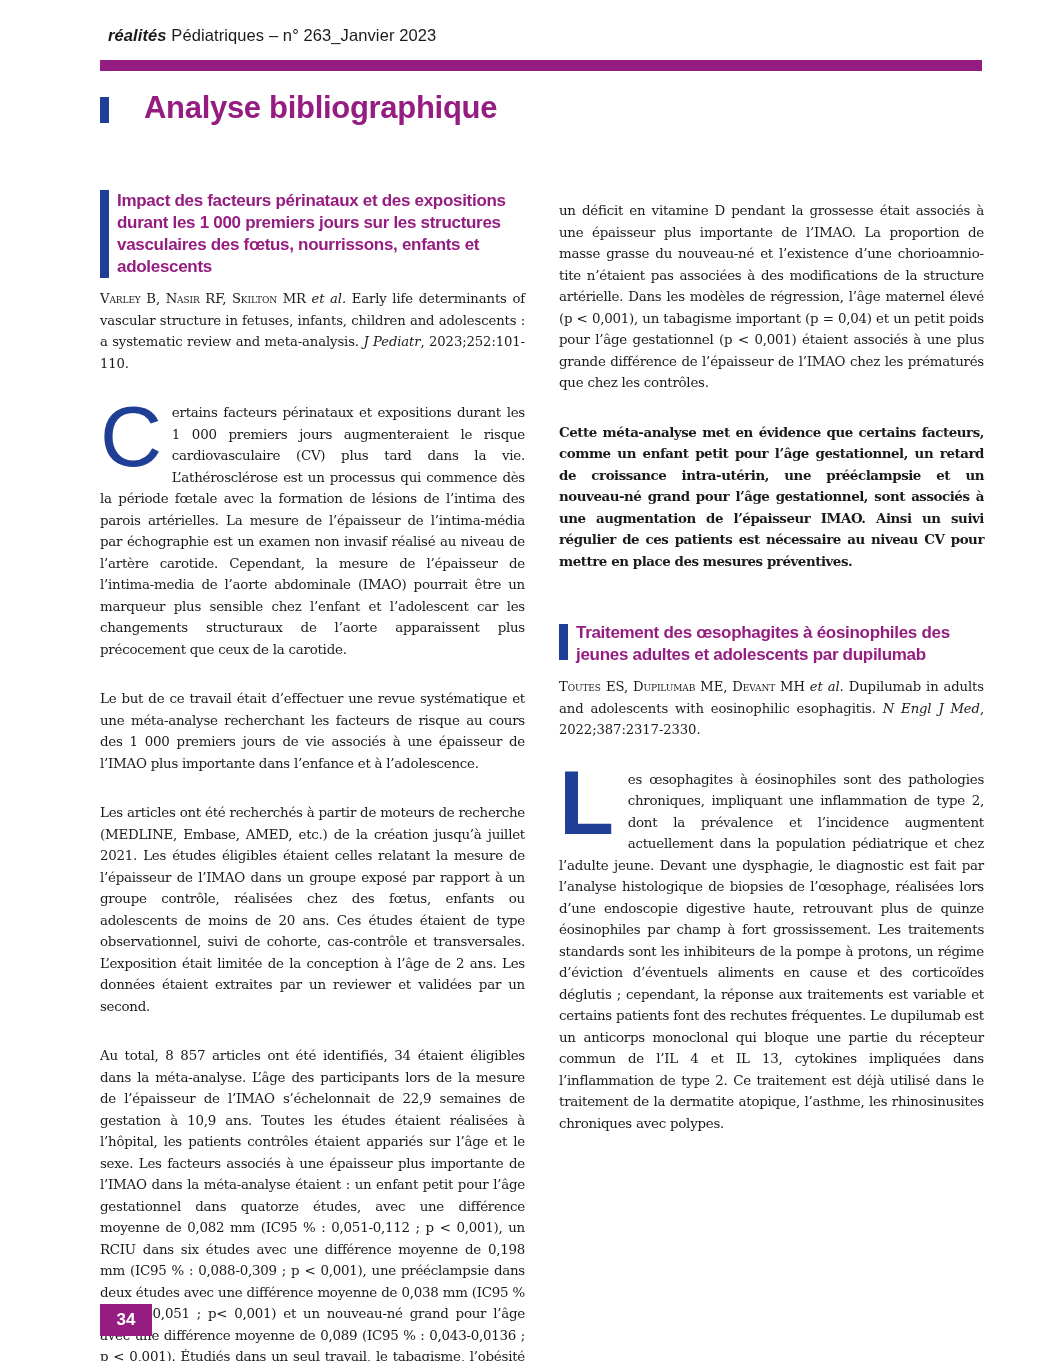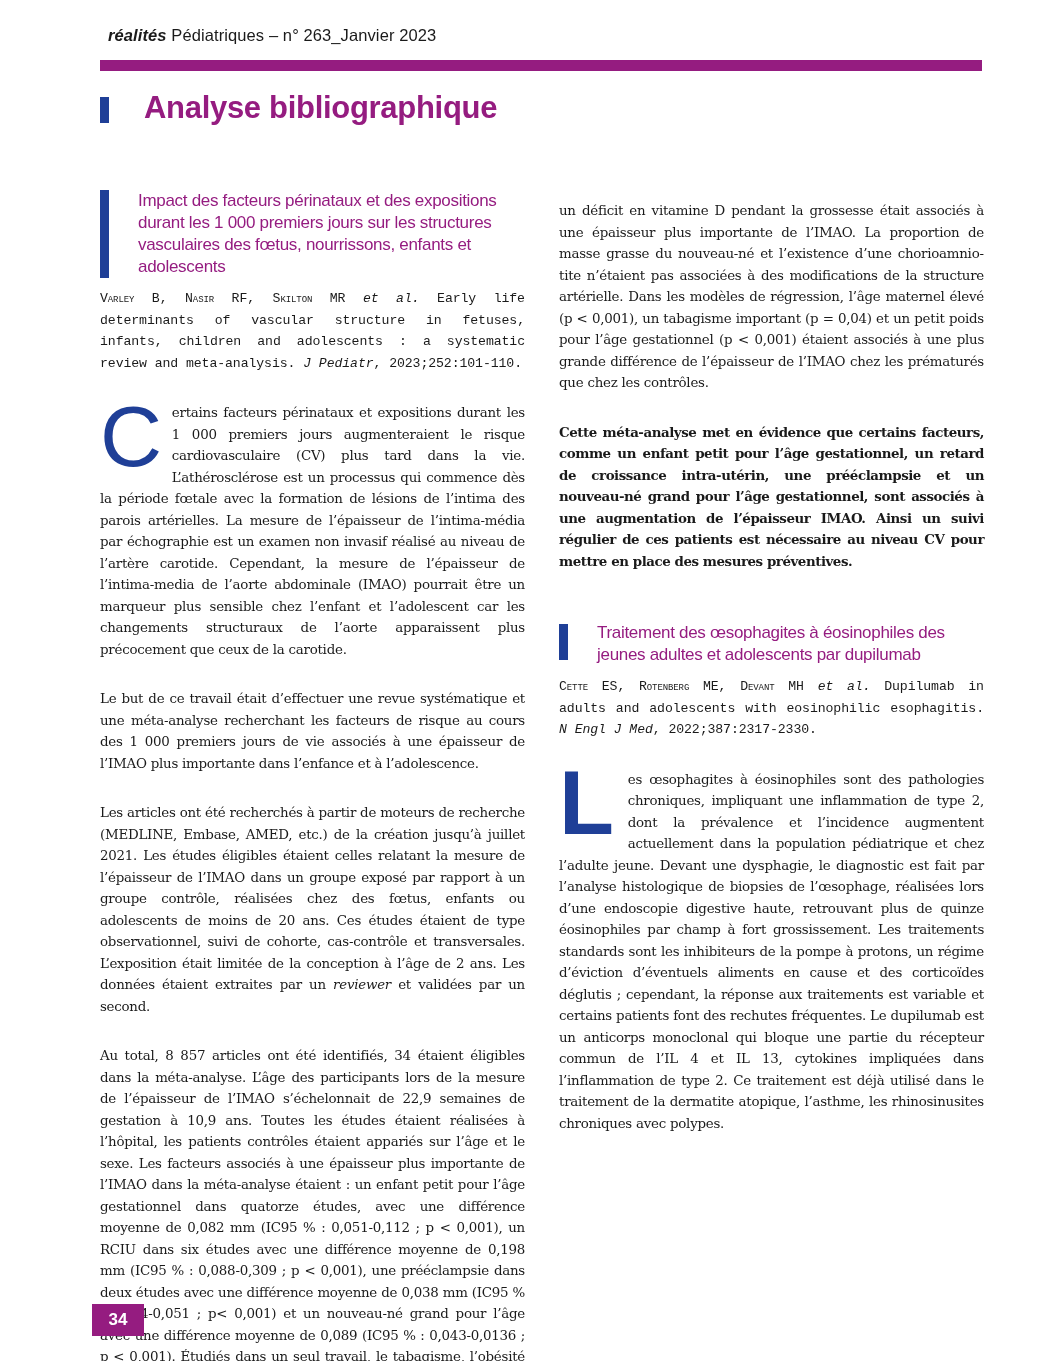--- a/index.html
+++ b/index.html
@@ -10,35 +10,35 @@
     .section-title { position: absolute; left: 100px; top: 88px; height: 40px; display: flex; align-items: center; gap: 23px; }
     .section-title .marker { width: 9px; height: 26px; background: #1f3f97; margin-right: 12px; margin-top: 4px; }
     .section-title .text { font-family: "Liberation Sans", sans-serif; font-weight: bold; font-size: 31px; color: #951c80; letter-spacing: -0.3px; }
 
     .col { position: absolute; width: 425px; }
     .col-left { left: 100px; top: 190px; }
     .col-right { left: 559px; top: 185px; }
 
     .art-title { display: flex; align-items: stretch; margin-bottom: 10px; }
     .art-title .marker { width: 9px; background: #1f3f97; margin-right: 8px; flex: 0 0 9px; }
-    .art-title .text { font-family: "Liberation Sans", sans-serif; font-weight: normal; font-size: 17px; line-height: 22px; color: #951c80; letter-spacing: -0.3px; margin-left: 21px; }
+    .art-title .text { font-family: "Liberation Sans", sans-serif; font-weight: bold; font-size: 17px; line-height: 22px; color: #951c80; letter-spacing: -0.3px; }
     .art-title .marker.short { margin-top: 2px; margin-bottom: 6px; }
 
-    .ref { font-size: 13.2px; line-height: 21.5px; text-align: justify; margin: 0 0 28px 0; letter-spacing: -0.1px; font-family: Liberation Mono, monospace; }
+    .ref { font-size: 13.2px; line-height: 21.5px; text-align: justify; margin: 0 0 28px 0; letter-spacing: -0.1px; }
     .ref .sc { font-variant: small-caps; }
     .ref .it { font-style: italic; }
 
     p.body { font-size: 13.4px; line-height: 21.5px; text-align: justify; margin: 15px 0 28px 0; letter-spacing: -0.25px; hyphens: manual; }
-    p.body .it { font-style: italic; }
+    p.body .it { }
     p.bold { font-weight: bold; letter-spacing: -0.45px; }
 
     .dropcap { float: left; font-family: "Liberation Sans", sans-serif; color: #1f3f97; font-size: 86px; line-height: 64px; height: 64px; margin: 2px 10px 0 0; padding: 0; }
     .dropcap.L { font-size: 90px; line-height: 64px; margin-right: 14px; font-weight: bold; }
 
-    .page-num { position: absolute; left: 92px; top: 1304px; width: 52px; height: 32px; background: #951c80; color: #ffffff; font-family: "Liberation Sans", sans-serif; font-weight: bold; font-size: 17px; display: flex; align-items: center; justify-content: center; }
+    .page-num { position: absolute; left: 100px; top: 1304px; width: 52px; height: 32px; background: #951c80; color: #ffffff; font-family: "Liberation Sans", sans-serif; font-weight: bold; font-size: 17px; display: flex; align-items: center; justify-content: center; }
   </style>
 </head>
 <body>
 
 <div class="header-line">
   <span class="brand">réalités</span>
   <span>Pédiatriques – n° 263_Janvier 2023</span>
 </div>
 
 <div class="top-bar"></div>
@@ -83,23 +83,23 @@
   <p class="body">un déficit en vitamine D pendant la grossesse était associés à une épaisseur plus importante de l’IMAO. La proportion de masse grasse du nouveau-né et l’existence d’une chorioamnio­tite n’étaient pas associées à des modifications de la structure artérielle. Dans les modèles de régression, l’âge maternel élevé (p &lt; 0,001), un tabagisme important (p = 0,04) et un petit poids pour l’âge gestationnel (p &lt; 0,001) étaient associés à une plus grande différence de l’épaisseur de l’IMAO chez les prématu­rés que chez les contrôles.</p>
 
   <p class="body bold" style="margin-bottom:50px;">Cette méta-analyse met en évidence que certains facteurs, comme un enfant petit pour l’âge gestationnel, un retard de croissance intra-utérin, une prééclampsie et un nouveau-né grand pour l’âge gestationnel, sont associés à une augmen­tation de l’épaisseur IMAO. Ainsi un suivi régulier de ces patients est nécessaire au niveau CV pour mettre en place des mesures préventives.</p>
 
   <div class="art-title">
     <span class="marker short"></span>
     <span class="text">Traitement des œsophagites à éosinophiles des jeunes adultes et adolescents par dupilumab</span>
   </div>
 
   <div class="ref">
-    <span class="sc">Cette</span>
+    <span class="sc">Toutes</span>
     <span>ES</span>,
-    <span class="sc">Rotenberg</span>
+    <span class="sc">Dupilumab</span>
     <span>ME</span>,
     <span class="sc">Devant</span>
     <span>MH</span>
     <span class="it">et al.</span>
     <span>Dupilumab in adults and adolescents with eosinophilic esophagitis.</span>
     <span class="it">N Engl J Med</span><span>, 2022;387:2317-2330.</span>
   </div>
 
   <p class="body">
     <span class="dropcap L">L</span><span>es œsophagites à éosinophiles sont des pathologies chro­niques, impliquant une inflammation de type 2, dont la prévalence et l’incidence augmentent actuellement dans la population pédiatrique et chez l’adulte jeune. Devant une dysphagie, le diagnostic est fait par l’analyse histologique de biopsies de l’œsophage, réalisées lors d’une endoscopie diges­tive haute, retrouvant plus de quinze éosinophiles par champ à fort grossissement. Les traitements standards sont les inhibi­teurs de la pompe à protons, un régime d’éviction d’éventuels aliments en cause et des corticoïdes déglutis ; cependant, la réponse aux traitements est variable et certains patients font des rechutes fréquentes. Le dupilumab est un anticorps mono­clonal qui bloque une partie du récepteur commun de l’IL 4 et IL 13, cytokines impliquées dans l’inflammation de type 2. Ce traitement est déjà utilisé dans le traitement de la derma­tite atopique, l’asthme, les rhinosinusites chroniques avec polypes.</span>

